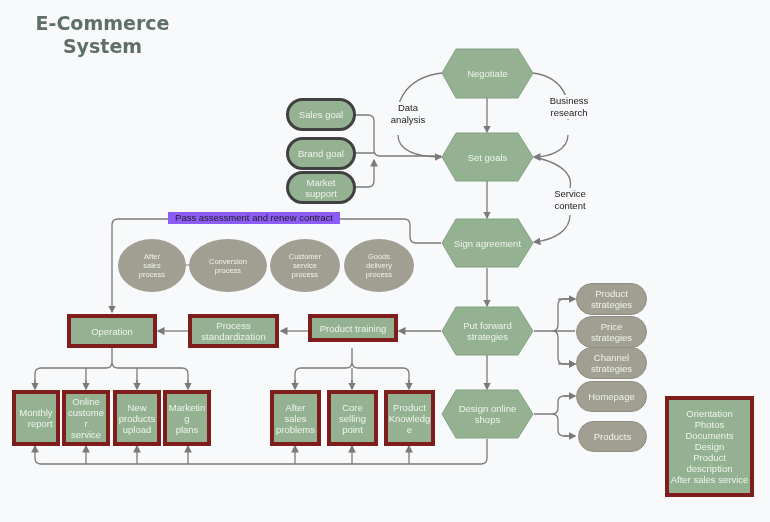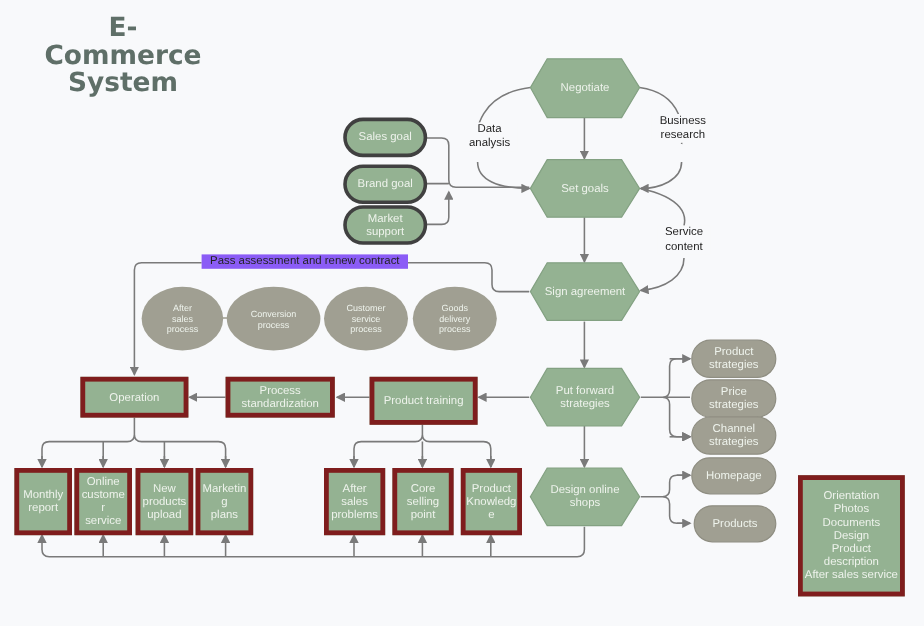--- a/index.html
+++ b/index.html
@@ -1,19 +1,19 @@
 <!DOCTYPE html>
 <html><head>
 <meta charset="utf-8">
 <style>
   html, body { margin: 0; padding: 0; }
   body { width: 770px; height: 522px; background: #f8f9fb; position: relative; overflow: hidden;
          font-family: "Liberation Sans", "DejaVu Sans", sans-serif; }
   #title { position: absolute; left: 30px; top: 12px; width: 145px; text-align: center;
-           font-family: "DejaVu Sans", sans-serif; font-weight: bold; font-size: 22px; line-height: 23px; color: #5f6f68; }
+           font-family: "DejaVu Sans", sans-serif; font-weight: bold; font-size: 19px; line-height: 23px; color: #5f6f68; }
   #title span { display: block; }
   svg#diagram { position: absolute; left: 0; top: 0; }
   .node { position: absolute; display: flex; align-items: center; justify-content: center; text-align: center;
           color: #eef3ec; font-size: 9.5px; line-height: 11px; box-sizing: border-box; }
   .rect { background: #94b292; border: 4px solid #7f1d1d; }
   .pill-green { background: #94b292; border: 3px solid #404040; border-radius: 18px; }
   .pill-grey { background: #a09f92; border: 1px solid #8f8e82; border-radius: 18px; }
   .oval-grey { background: #a09f92; border-radius: 50%; font-size: 7.5px; line-height: 9px; }
   .hex { color: #eef3ec; }
   .label { position: absolute; font-size: 9.5px; line-height: 12px; color: #222; text-align: center; }
@@ -148,25 +148,25 @@
 process</span>
   </div>
 
 <div class="node rect" style="left:67px;top:314px;width:90px;height:34px;">
     <span class="inner">Operation</span>
   </div>
 <div class="node rect" style="left:188px;top:314px;width:91px;height:34px;">
     <span class="inner">Process
 standardization</span>
   </div>
-<div class="node rect" style="left:308px;top:314px;width:90px;height:40px;">
+<div class="node rect" style="left:308px;top:314px;width:90px;height:28px;">
     <span class="inner">Product training</span>
   </div>
 
-<div class="node rect" style="left:12px;top:390px;width:48px;height:56px;">
+<div class="node rect" style="left:12px;top:390px;width:48px;height:56px;text-align:right;">
     <span class="inner">Monthly
 report</span>
   </div>
 <div class="node rect" style="left:62px;top:390px;width:48px;height:56px;">
     <span class="inner">Online
 custome
 r
 service</span>
   </div>
 <div class="node rect" style="left:113px;top:390px;width:48px;height:56px;">

